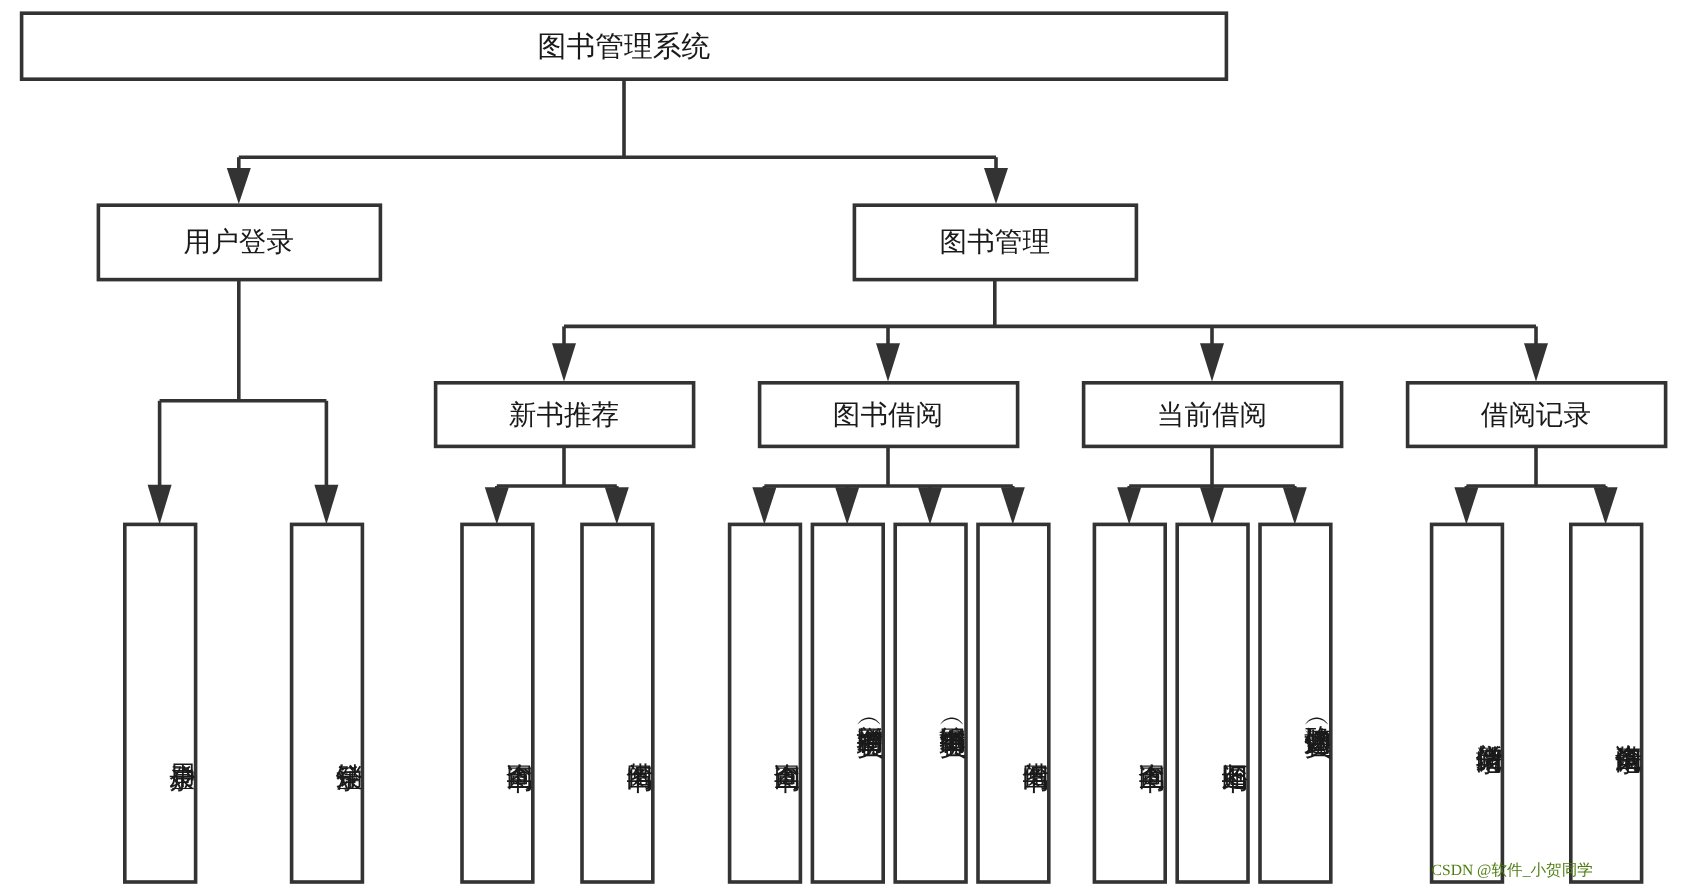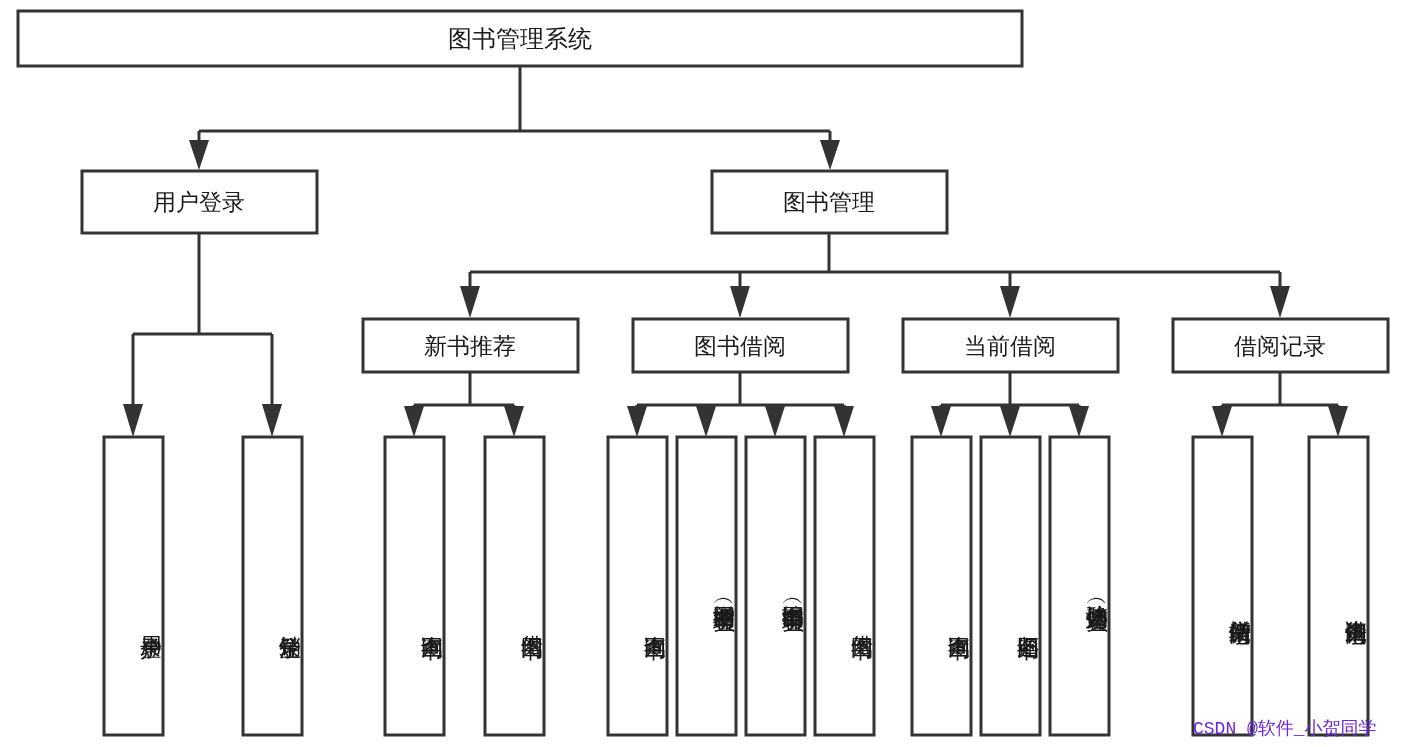--- a/index.html
+++ b/index.html
@@ -70,23 +70,23 @@
     letter-spacing: 1px;
     white-space: nowrap;
     display: flex;
     align-items: flex-start;
     justify-content: center;
     pointer-events: none;
     user-select: none;
   }
   .watermark {
     position: absolute;
-    font-family: Liberation Mono, monospace;
-    font-size: 18px;
-    color: #6d28d9;
+    font-family: Liberation Serif, serif;
+    font-size: 13px;
+    color: #4d7c0f;
     white-space: nowrap;
     user-select: none;
   }
 </style>
 </head>
 <body>
 
 <div id="diagram-root">
 
   <svg class="flow" viewBox="0 0 1405 747">

